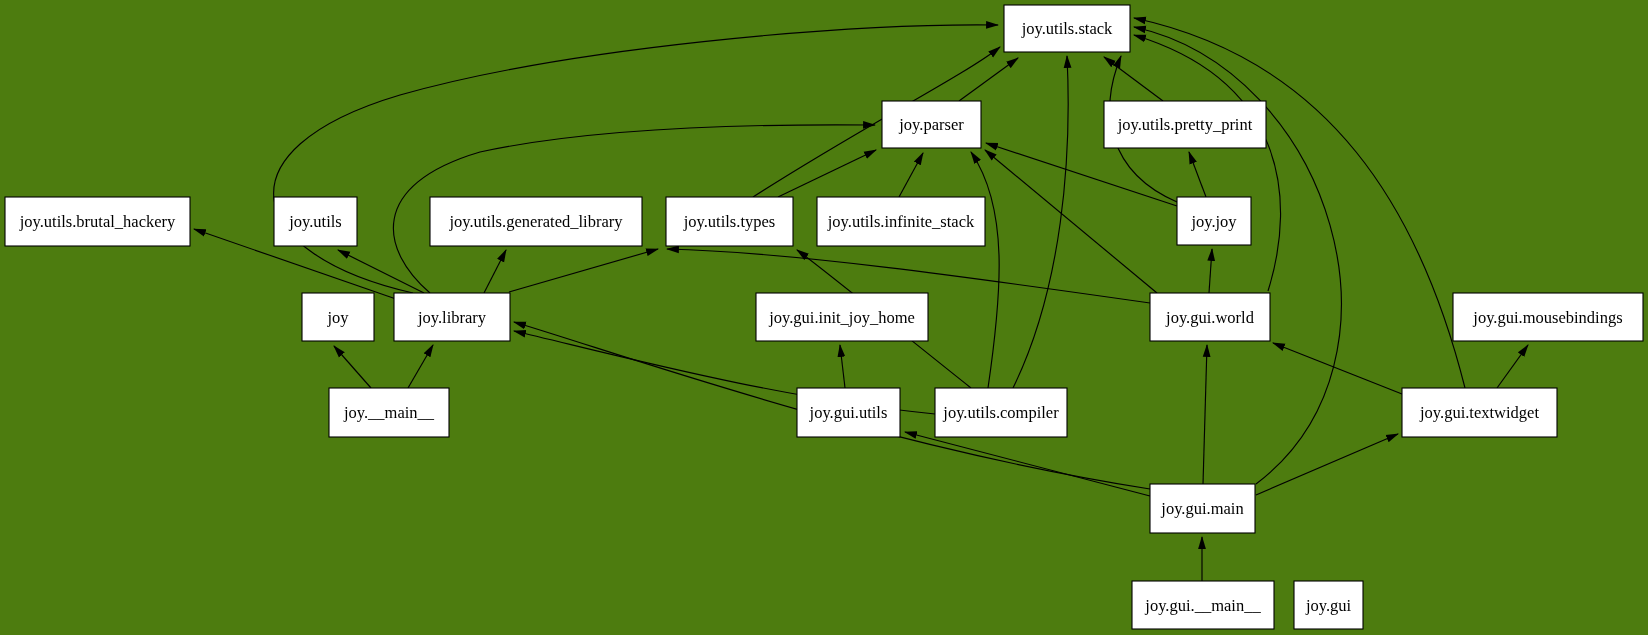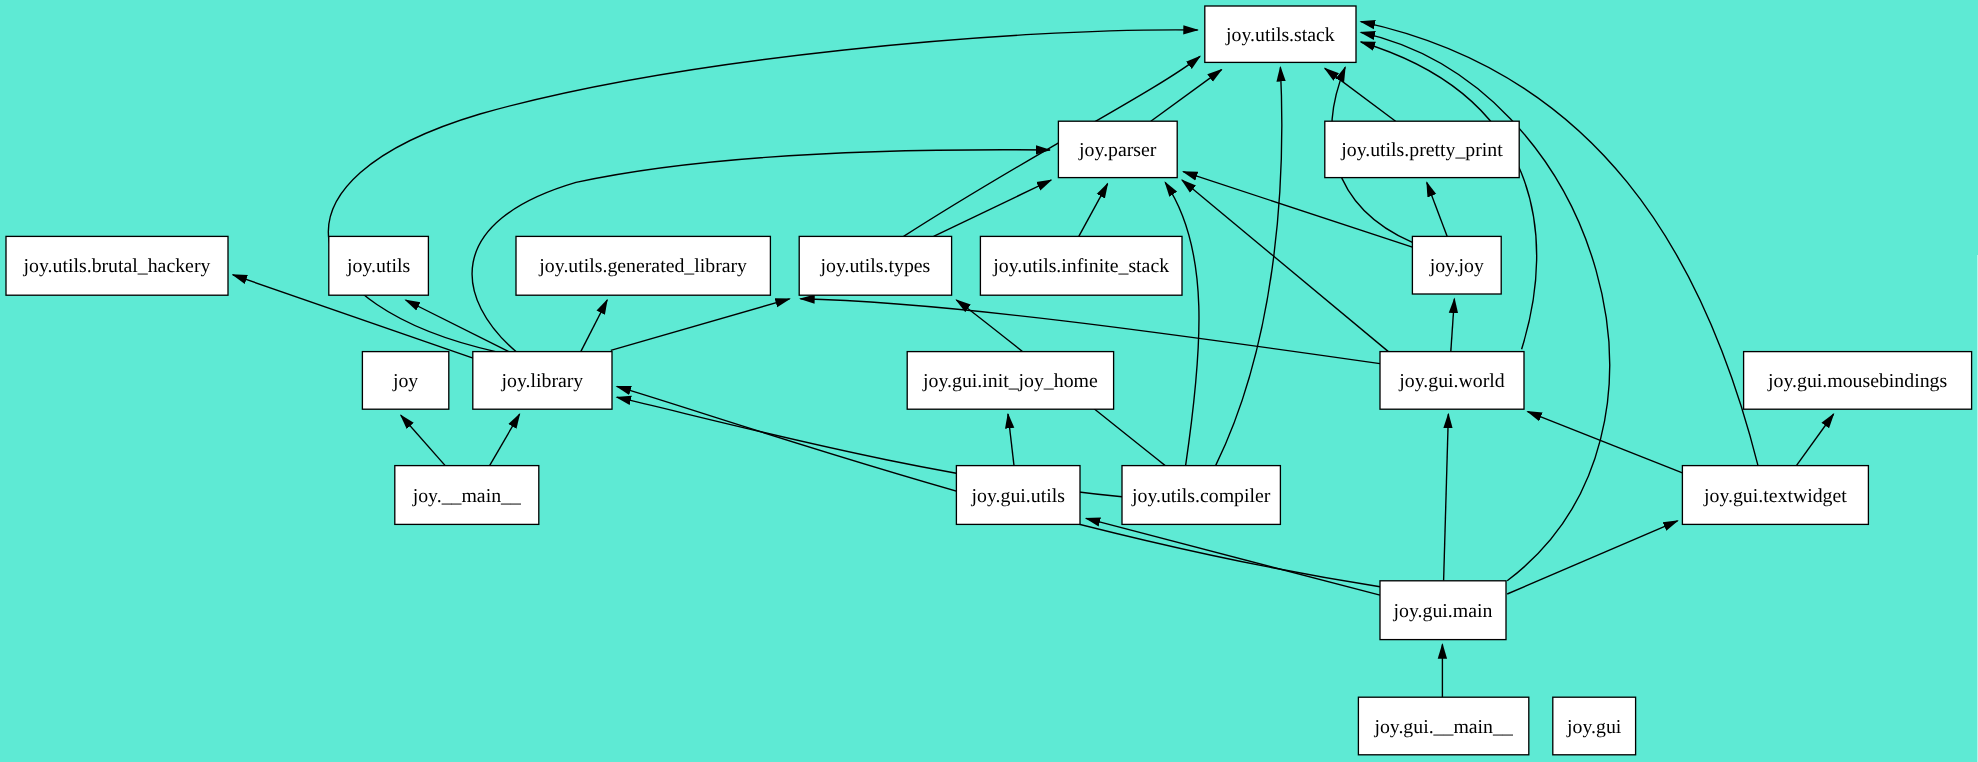--- a/index.html
+++ b/index.html
@@ -4,21 +4,21 @@
 <style>
   html, body {
     margin: 0;
     padding: 0;
     background: #ffffff;
   }
   .canvas-wrap {
     position: relative;
     width: 1648px;
     height: 635px;
-    background: #5eead4;
+    background: #4d7c0f;
     overflow: hidden;
   }
   svg text {
     font-family: "Liberation Serif", "DejaVu Serif", serif;
     font-size: 16.5px;
     fill: #000000;
   }
   svg .node-box {
     fill: #ffffff;
     stroke: #000000;

